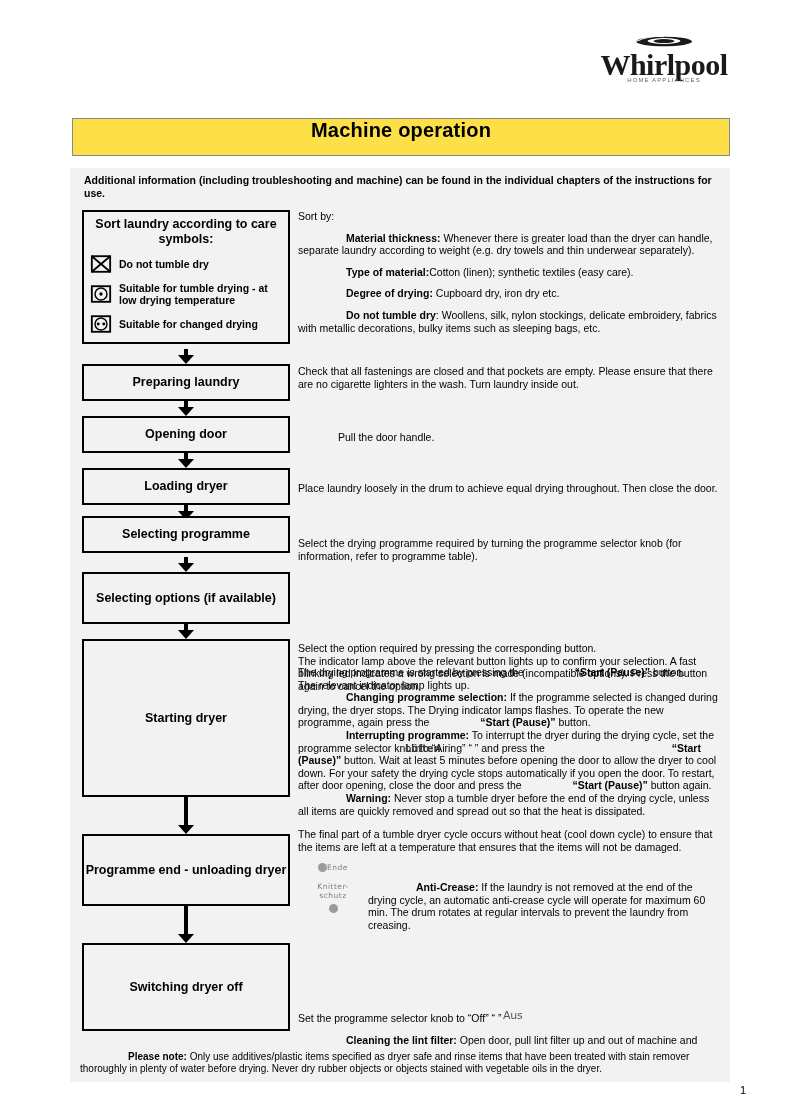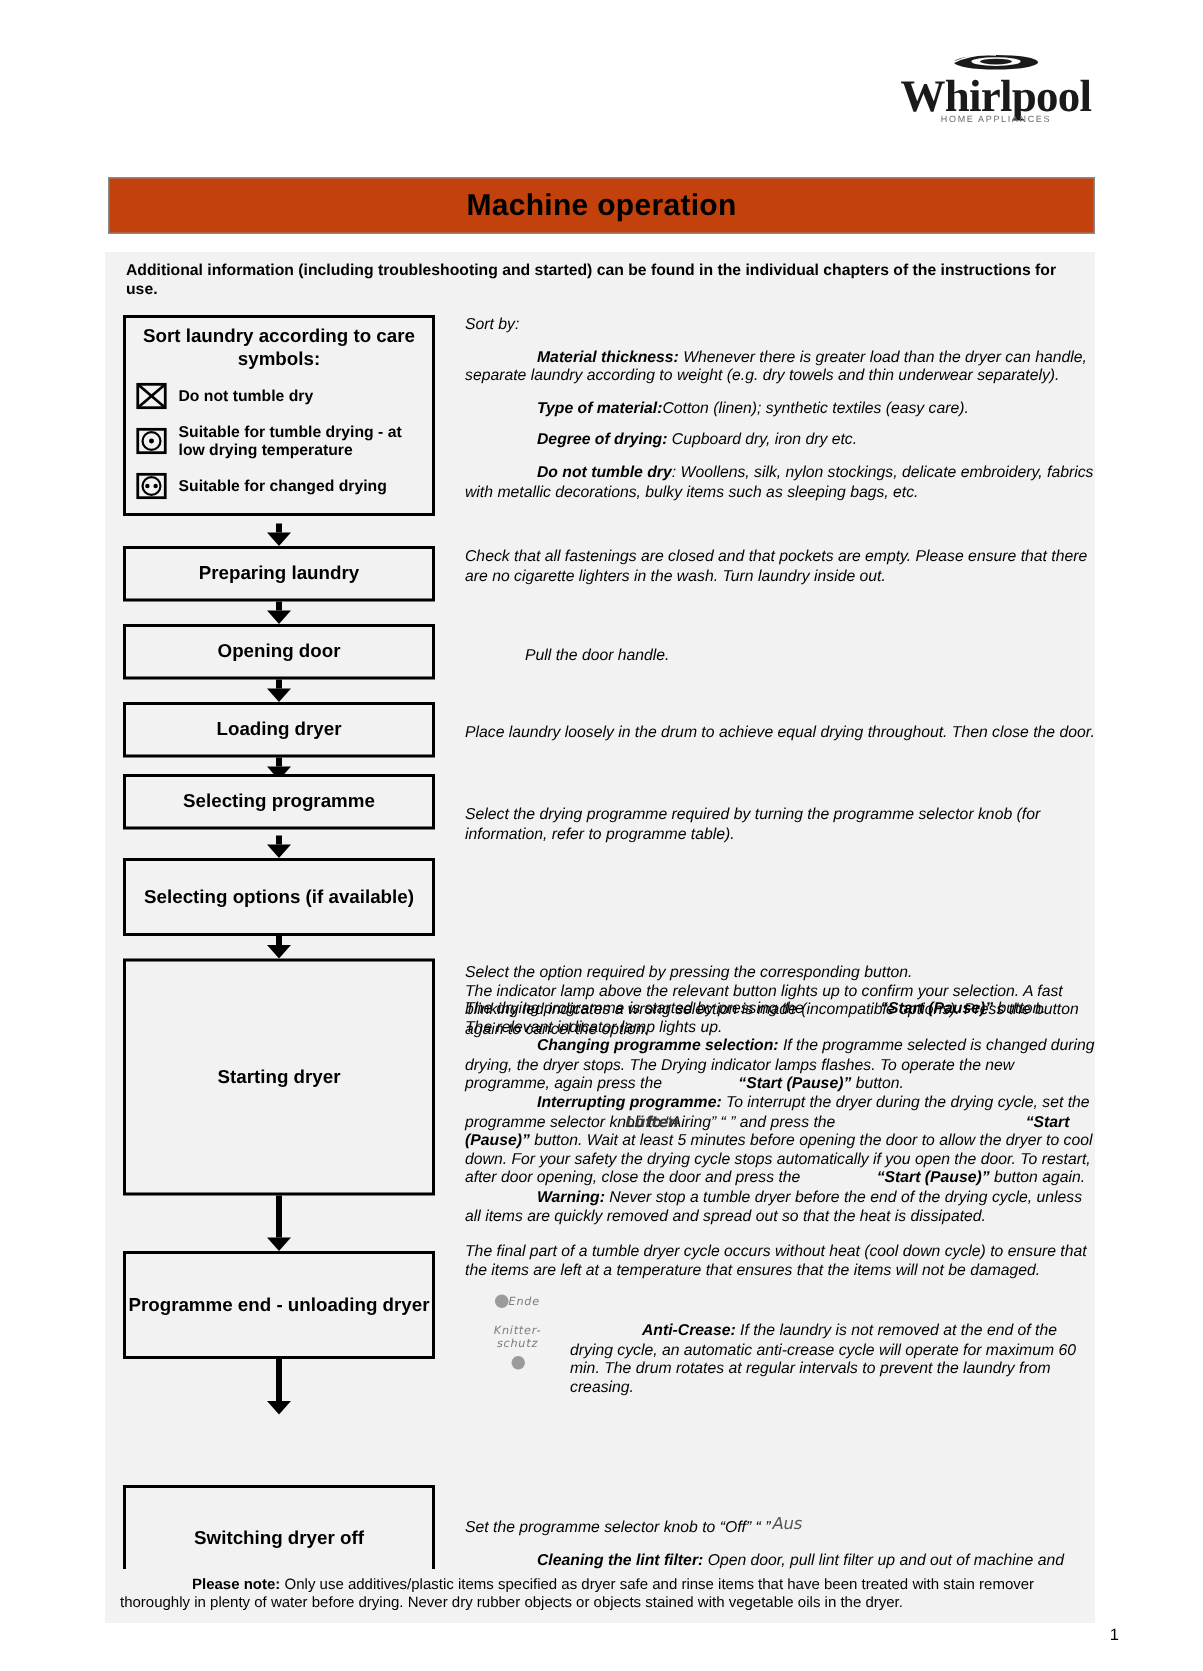--- a/index.html
+++ b/index.html
@@ -48,23 +48,23 @@
   }
 
   
   .title-banner {
     position: absolute;
     left: 72px;
     top: 118px;
     width: 656px;
     height: 36px;
     border: 1px solid #8a8a8a;
-    background: #c2410c;
+    background: #fde047;
     display: flex;
-    align-items: center;
+    align-items: flex-start;
     justify-content: center;
   }
   .title-banner .title-text {
     font-size: 20px;
     font-weight: bold;
     letter-spacing: 0.2px;
   }
 
   
   .content-panel {
@@ -165,25 +165,24 @@
 
   
   .text-col {
     position: absolute;
     left: 228px;
     top: 42px;
     width: 420px;
   }
   .tblock {
     position: absolute;
-    left: 12px;
+    left: 0;
     width: 420px;
     font-size: 10.5px;
     line-height: 12.6px;
-    font-style: italic;
   }
   .tblock p { margin: 0 0 9px 0; }
   .tblock p:last-child { margin-bottom: 0; }
   .tight p { margin-bottom: 0; }
   b { font-weight: bold; padding-left: 48px; }
 
   
   .ind-row {
     display: flex;
     align-items: flex-start;
@@ -272,21 +271,21 @@
   <div class="logo-word">Whirlpool</div>
   <div class="logo-sub">HOME APPLIANCES</div>
 </div>
 
 <div class="title-banner">
   <span class="title-text">Machine operation</span>
 </div>
 
 <div class="content-panel">
 
-  <div class="intro-note">Additional information (including troubleshooting and started) can be found in the individual chapters of the instructions for use.</div>
+  <div class="intro-note">Additional information (including troubleshooting and machine) can be found in the individual chapters of the instructions for use.</div>
 
   <div class="flow-col">
 
     <div class="care-box" style="top:0;">
       <div class="care-title">Sort laundry according to care symbols:</div>
 
       <div class="care-row">
         <svg class="care-sym" viewBox="0 0 24 24">
           <rect x="2" y="3.5" width="20" height="17" fill="none" stroke="#000" stroke-width="2"></rect>
           <line x1="2" y1="3.5" x2="22" y2="20.5" stroke="#000" stroke-width="2"></line>
@@ -368,21 +367,21 @@
         <div class="head"></div>
     </div>
     <div class="flow-box" style="top:624px; height:72px;">
       <span>Programme end - unloading dryer</span>
     </div>
 
     <div class="arrow" style="top:696px;">
       <div class="stem" style="height:28px;"></div>
         <div class="head"></div>
     </div>
-    <div class="flow-box" style="top:733px; height:70px;margin-top:47px;">
+    <div class="flow-box" style="top:733px; height:88px;">
       <span>Switching dryer off</span>
     </div>
   </div>
 
   <div class="text-col">
 
     <div class="tblock" style="top:0;">
       <p>Sort by:</p>
       <p><b>Material thickness:</b><span> Whenever there is greater load than the dryer can handle, separate laundry according to weight (e.g.  dry towels and thin underwear separately).</span></p>
       <p><b>Type of material:</b><span>Cotton (linen); synthetic textiles (easy care).</span></p>

